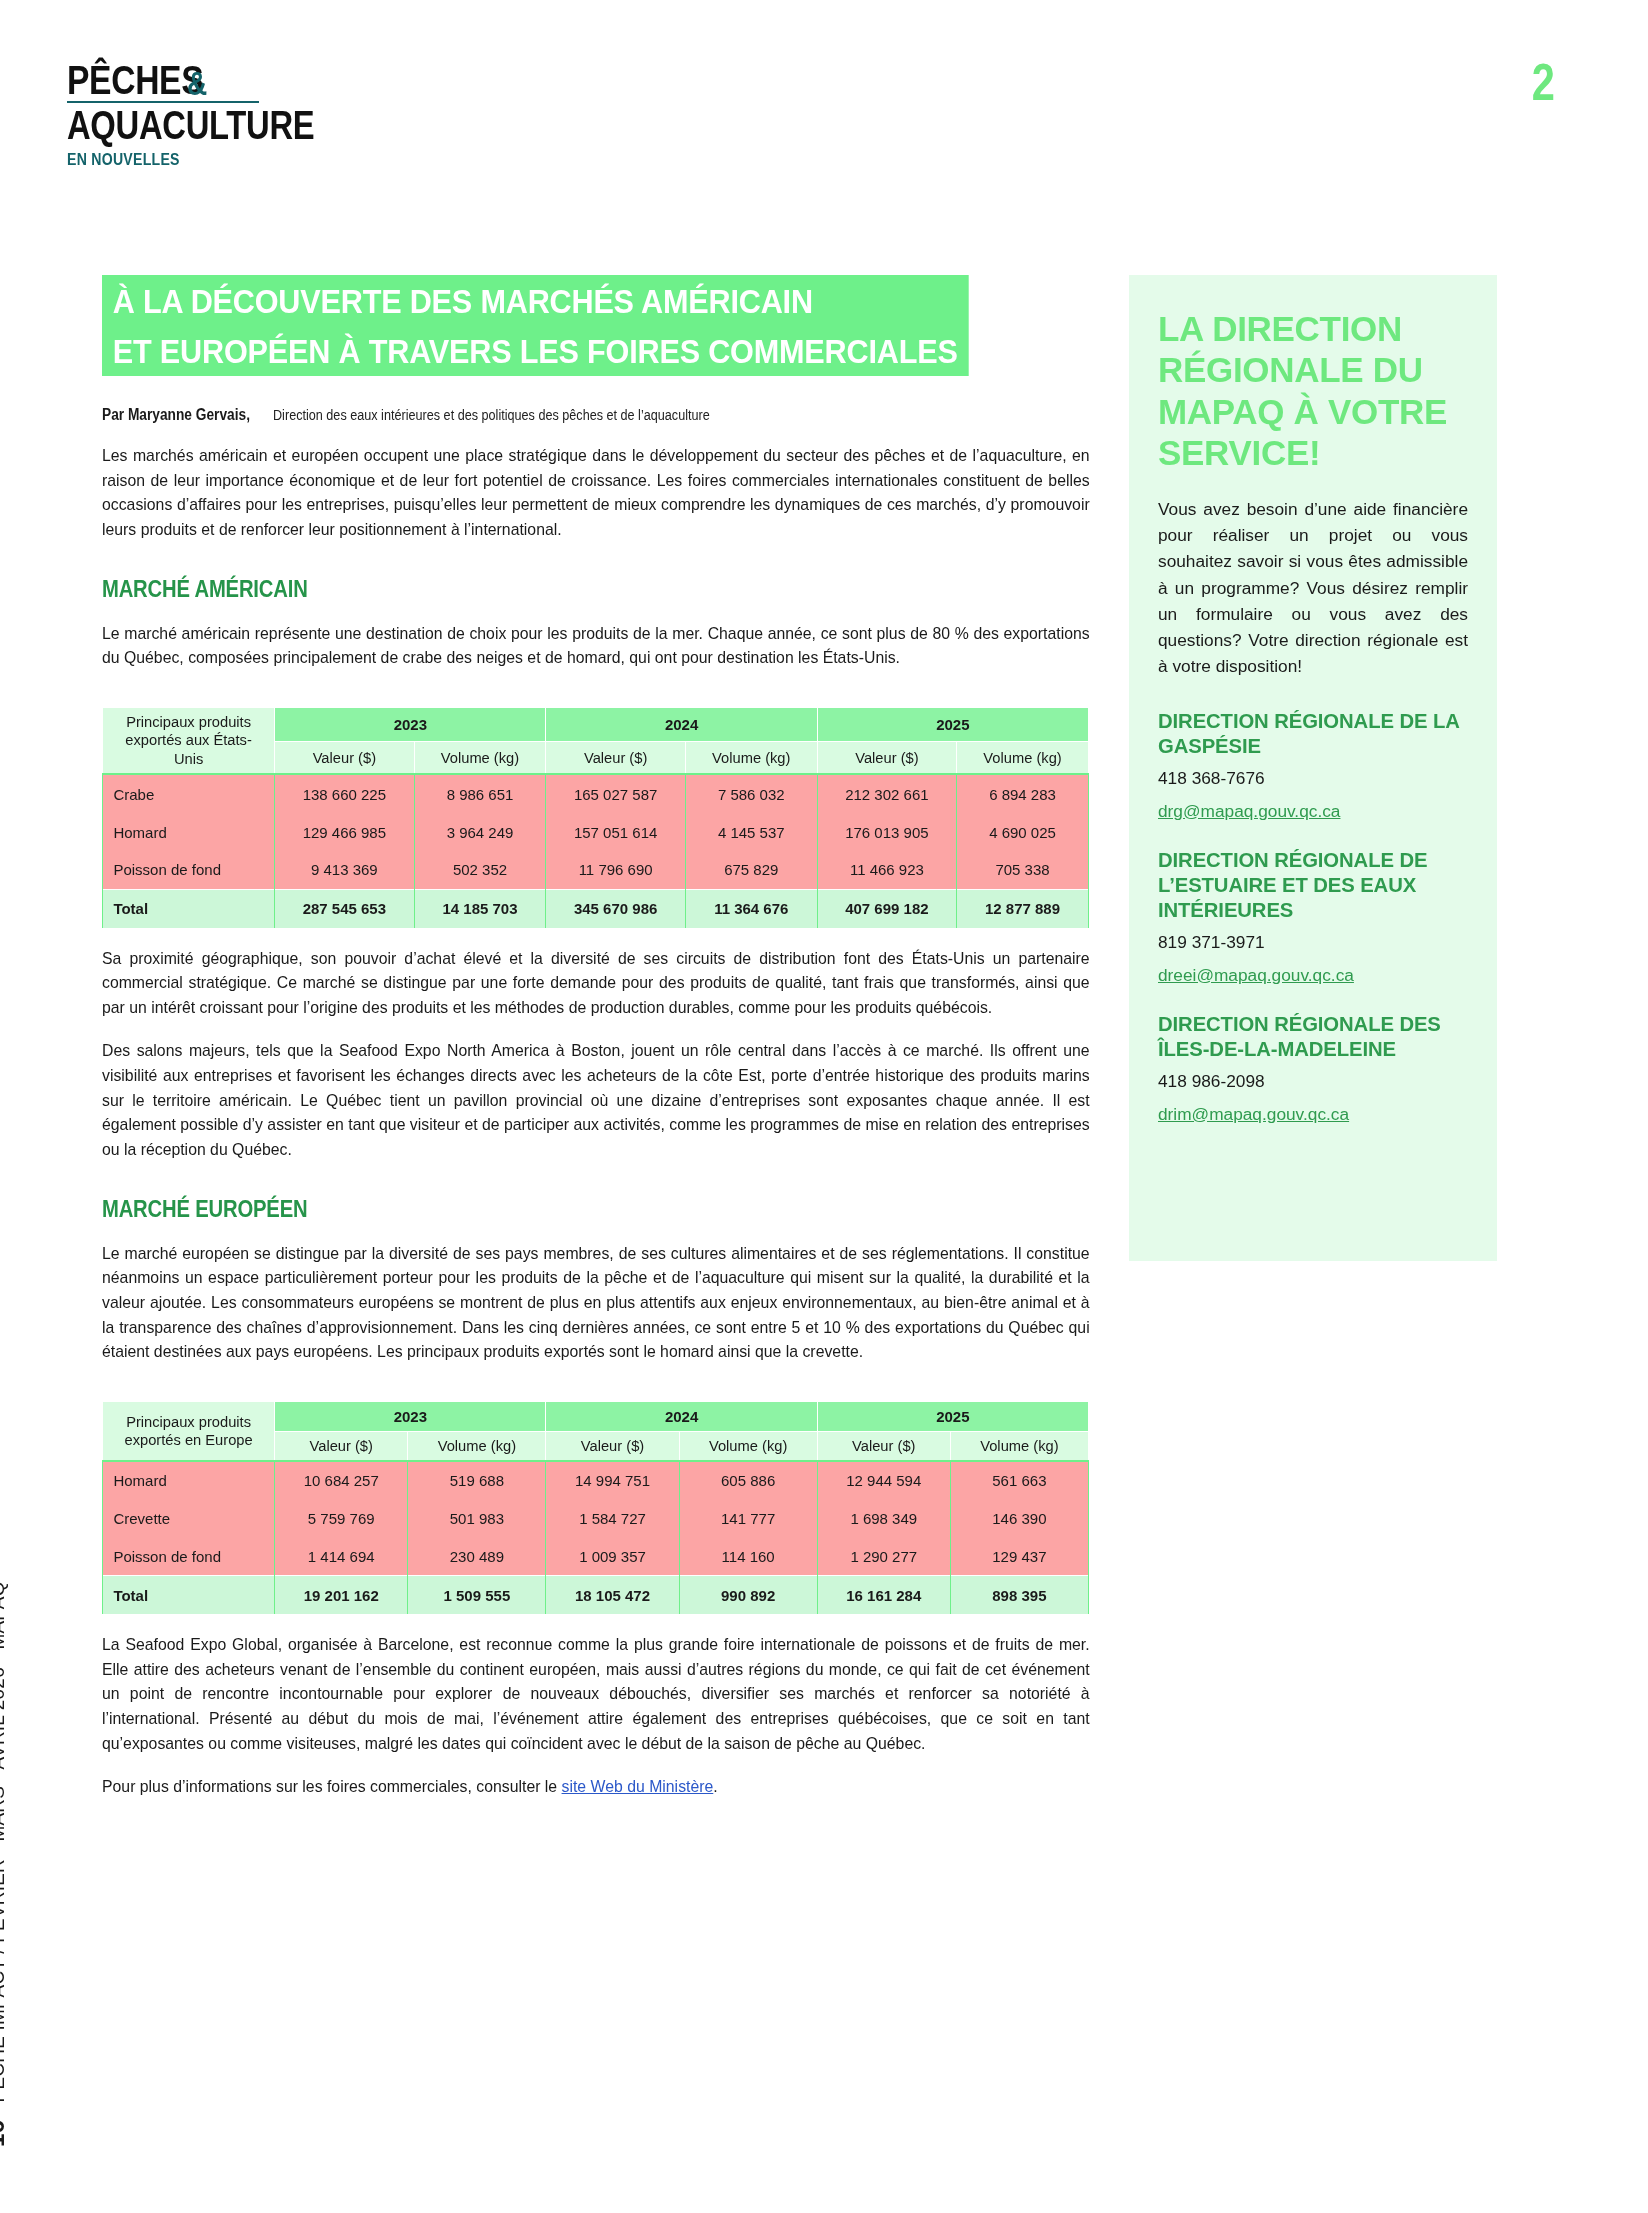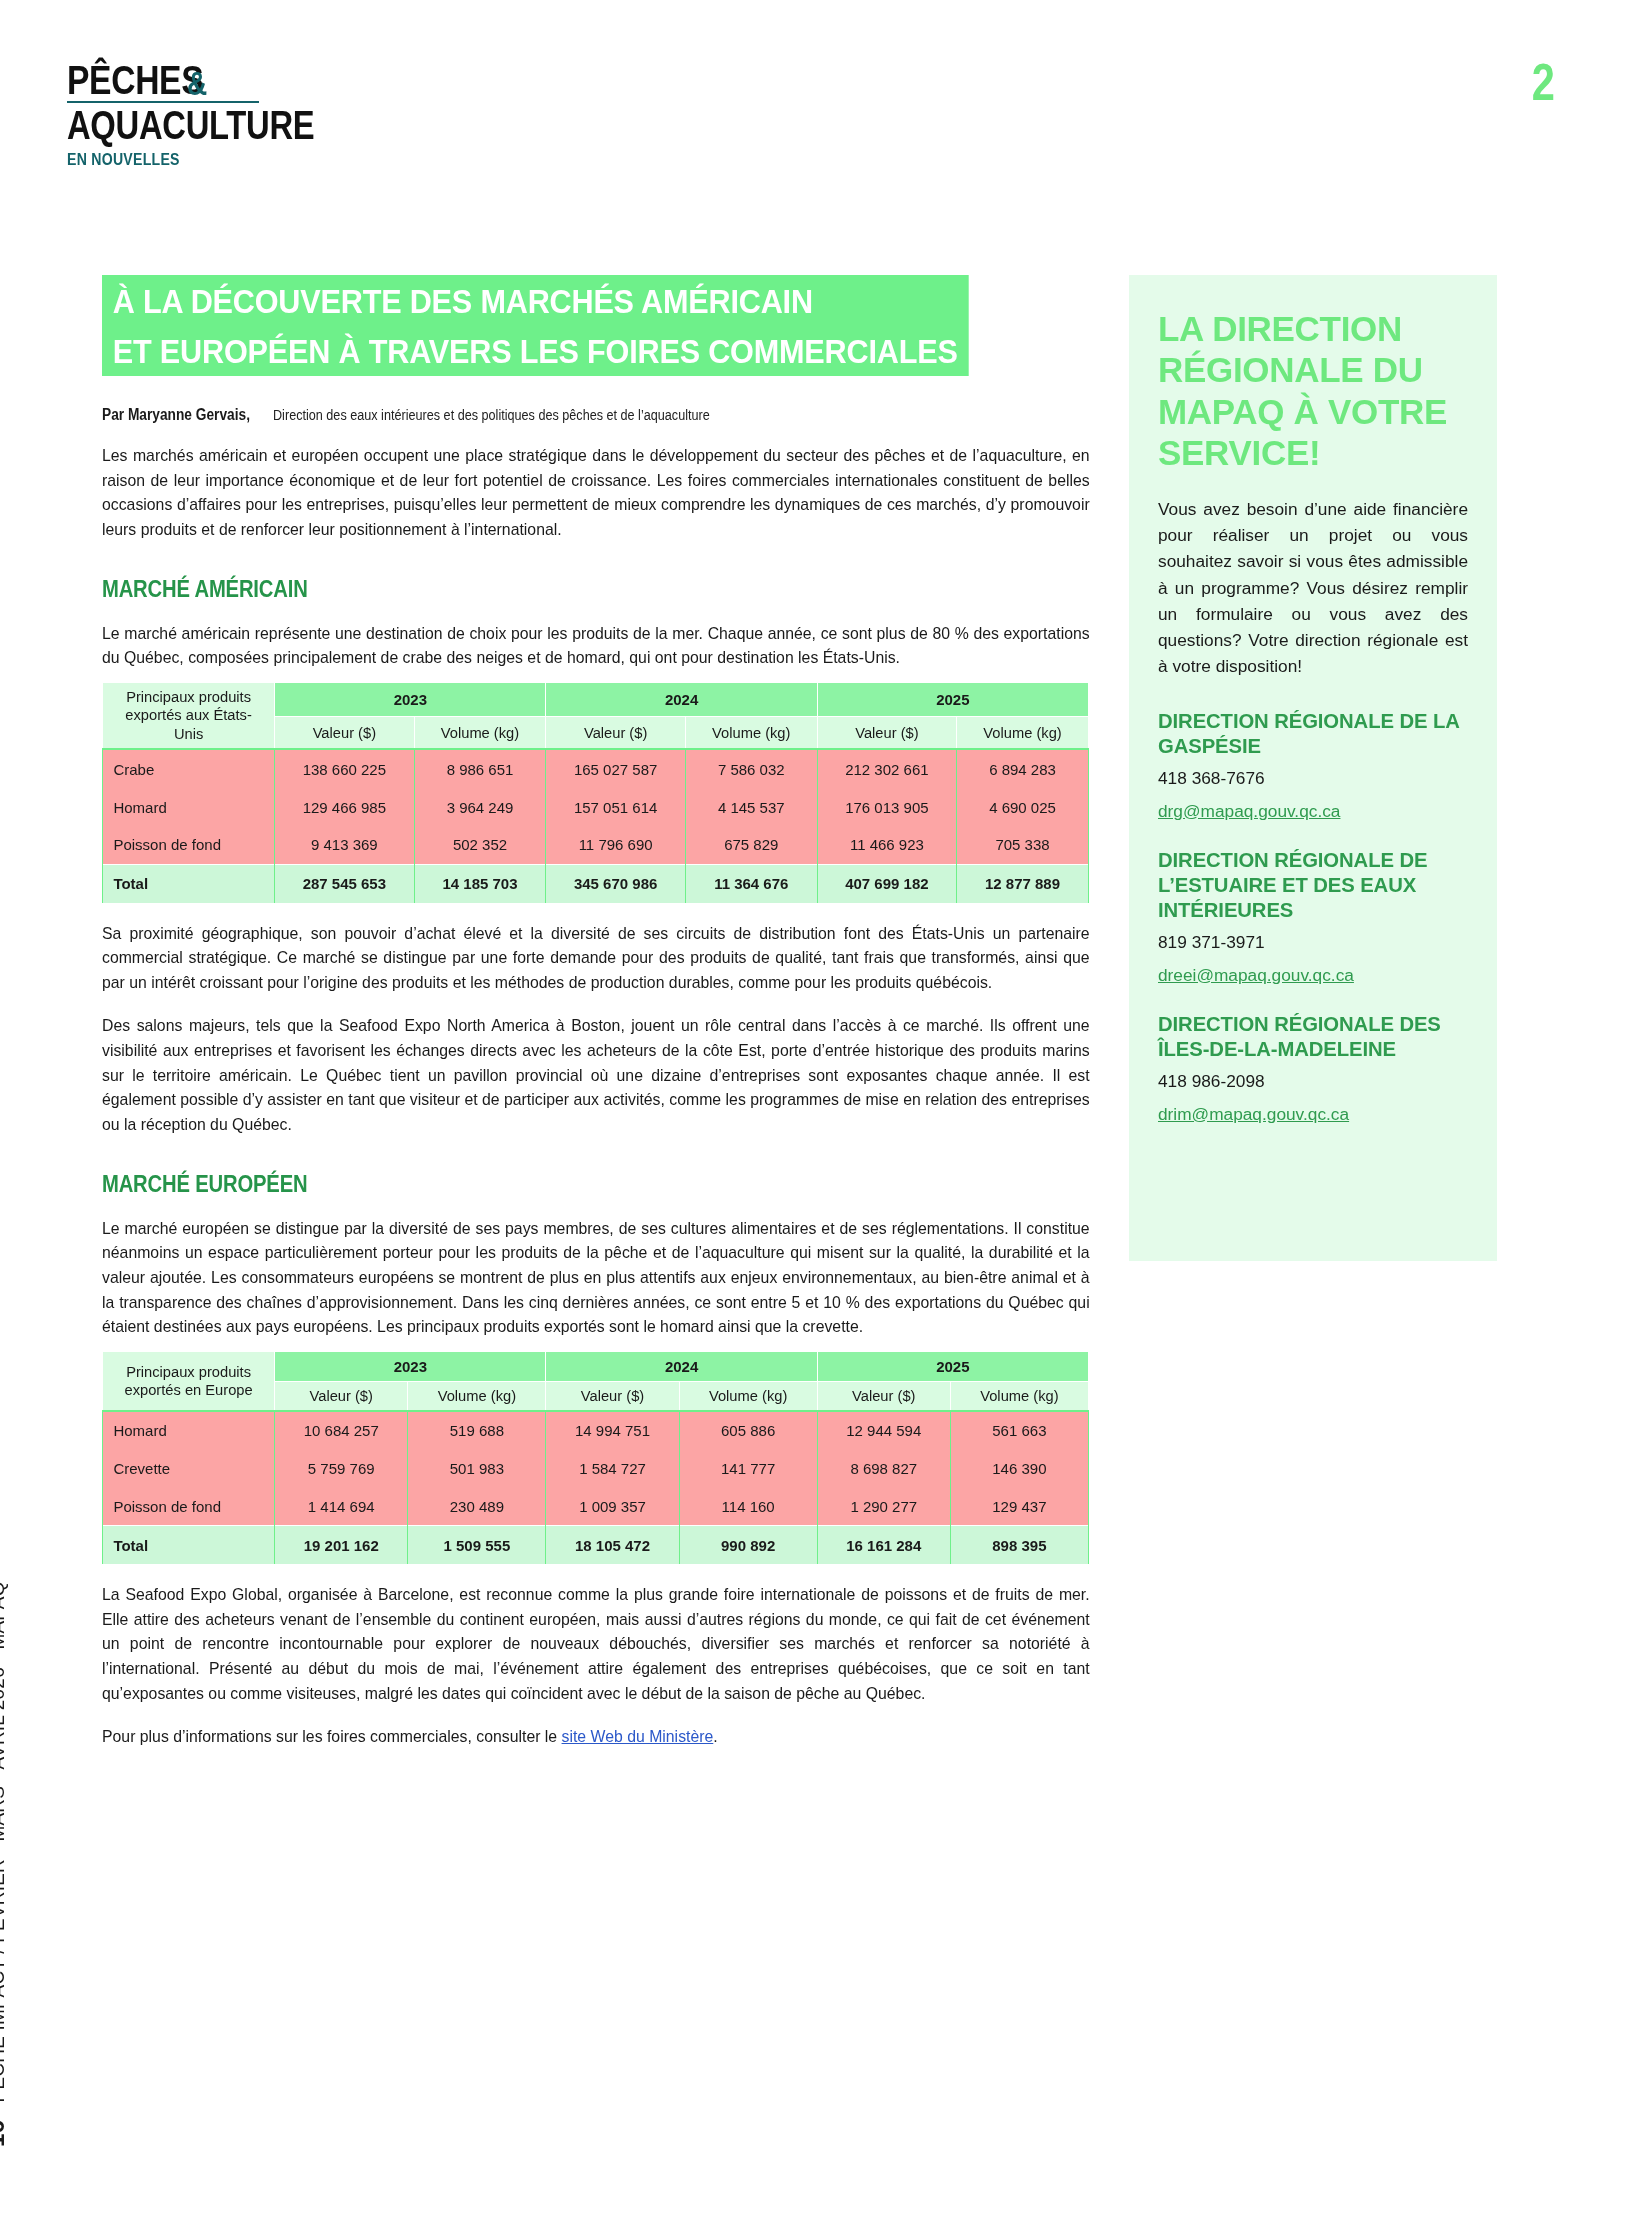--- a/index.html
+++ b/index.html
@@ -164,21 +164,21 @@
 
   a.inline-link {
     color: #2b58c9;
     text-decoration: underline;
   }
 
   
   table.exp {
     border-collapse: collapse;
     width: 987px;
-    margin-top: 11px;
+    margin-top: 36px;
     font-size: 14.7px;
   }
   table.exp th, table.exp td {
     border: 0.9px solid #ffffff;
     padding: 6px 5.2px;
     text-align: center;
     vertical-align: middle;
   }
   table.exp thead th {
     background: #8df3a4;
@@ -398,21 +398,21 @@
         <td>605 886</td>
         <td>12 944 594</td>
         <td>561 663</td>
       </tr>
       <tr>
         <td class="name">Crevette</td>
         <td>5 759 769</td>
         <td>501 983</td>
         <td>1 584 727</td>
         <td>141 777</td>
-        <td>8 698 827</td>
+        <td>1 698 349</td>
         <td>146 390</td>
       </tr>
       <tr>
         <td class="name">Poisson de fond</td>
         <td>1 414 694</td>
         <td>230 489</td>
         <td>1 009 357</td>
         <td>114 160</td>
         <td>1 290 277</td>
         <td>129 437</td>

